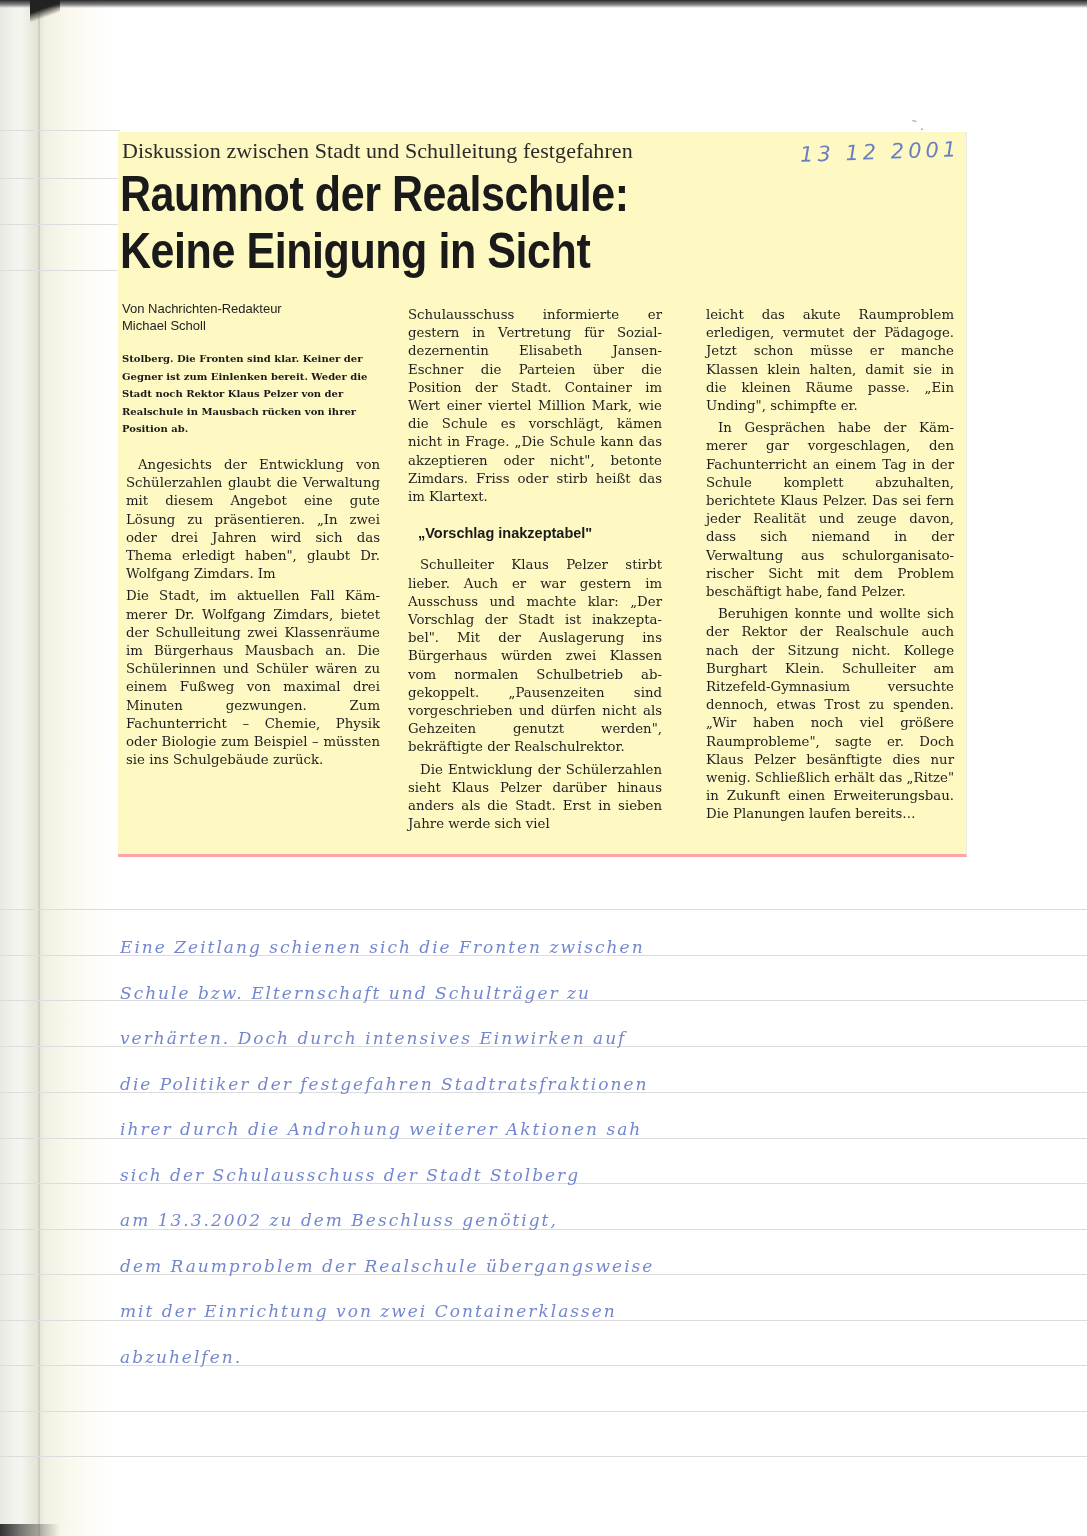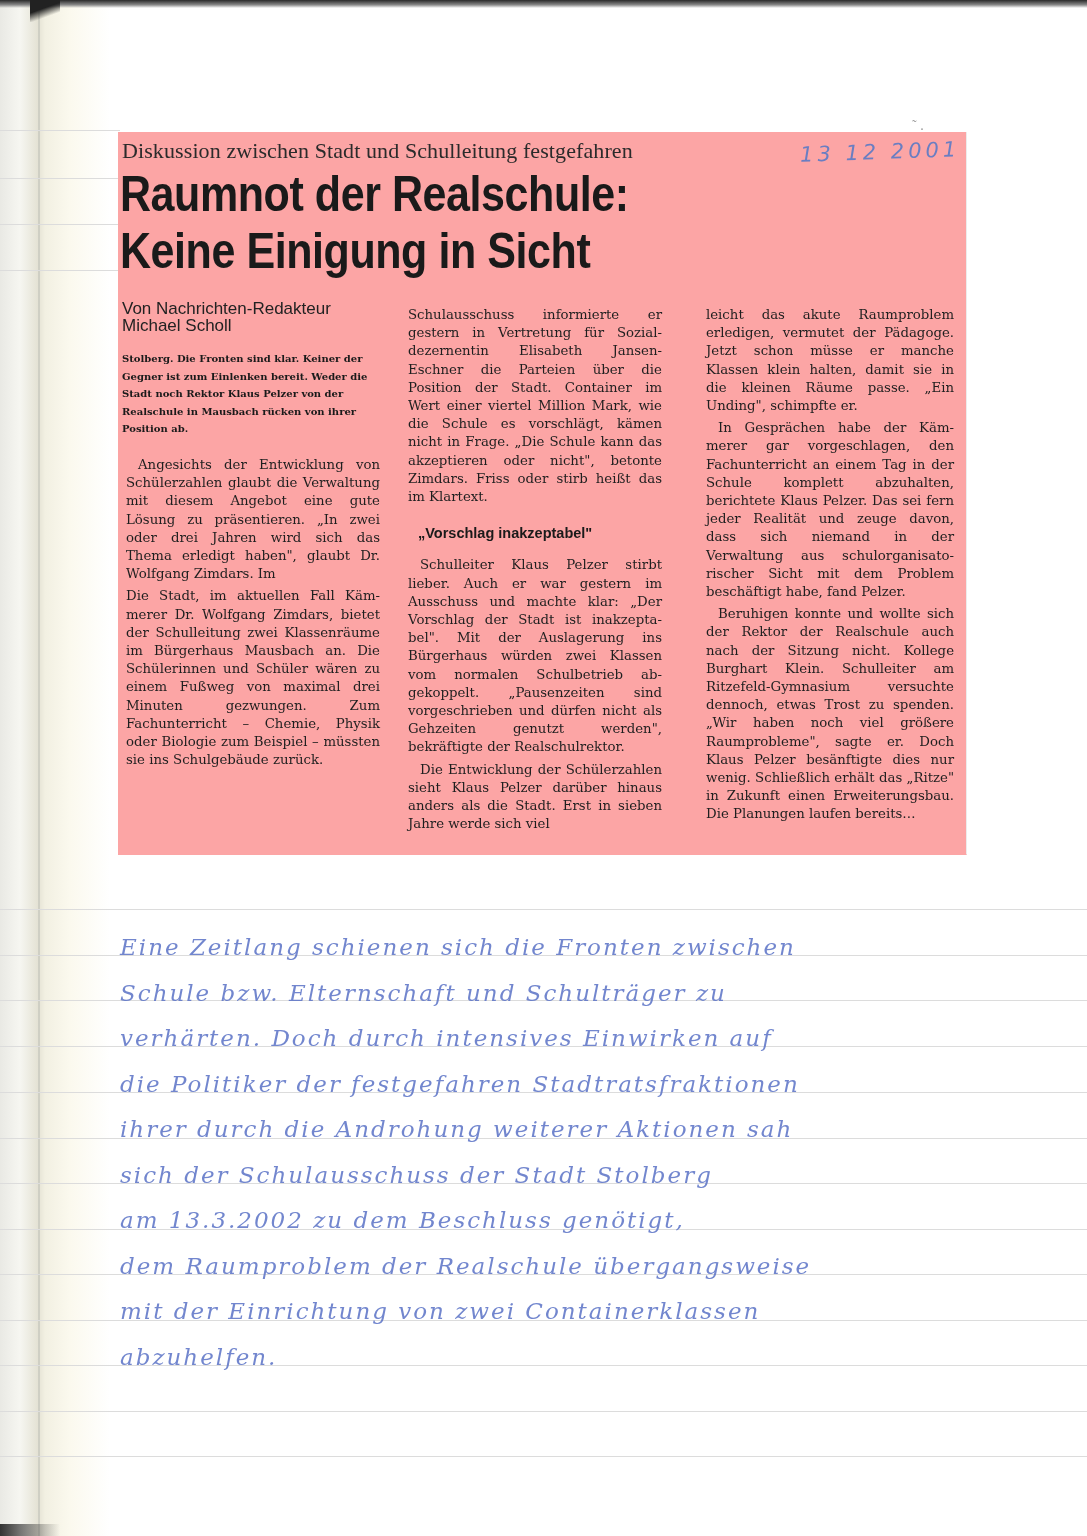--- a/index.html
+++ b/index.html
@@ -28,23 +28,23 @@
     position: absolute; left: 0; bottom: 0; width: 60px; height: 12px;
     background: linear-gradient(90deg, #333, rgba(0,0,0,0));
   }
   .ruled-line {
     position: absolute; left: 0; width: 1087px; height: 1px;
     background: #dcdcdc;
   }
 
   .clipping {
     position: absolute; left: 118px; top: 132px; width: 848px; height: 722px;
-    background: #fca5a5;
+    background: #fef9c3;
     border-right: 1px solid #ececec;
-    border-bottom: 1px solid #fca5a5;
+    border-bottom: 3px solid #fca5a5;
   }
   .kicker {
     position: absolute; left: 4px; top: 6px;
     font-family: "Liberation Serif", serif;
     font-size: 22px; color: #2b2b2b; letter-spacing: 0.1px;
     white-space: nowrap;
   }
   .headline {
     position: absolute; left: 2px; top: 34px; width: 760px;
     font-family: "Liberation Sans", sans-serif;
@@ -65,21 +65,21 @@
     font-family: "DejaVu Serif", serif;
     font-size: 13.3px; line-height: 18.2px; color: #1f1f1f;
     text-align: justify;
     hyphens: manual;
   }
   .col-1 { left: 4px; width: 262px; }
   .col-2 { left: 286px; width: 262px; top: 170px; }
   .col-3 { left: 584px; width: 256px; top: 170px; }
   .byline {
     font-family: "Liberation Sans", sans-serif;
-    font-size: 17px; line-height: 17px; color: #222;
+    font-size: 13px; line-height: 17px; color: #222;
     text-align: left; margin-bottom: 16px;
   }
   .lead {
     font-family: "DejaVu Serif", serif; font-weight: bold;
     font-size: 10px; line-height: 17.6px; color: #1a1a1a;
     text-align: left; margin-bottom: 18px;
   }
   .para { margin: 4px; text-indent: 0; }
   .para.indent { text-indent: 12px; }
   .subhead {
@@ -87,21 +87,21 @@
     font-size: 14.5px; margin: 18px 0 14px 14px; color: #1a1a1a;
     text-align: left;
   }
 
   .handwriting {
     position: absolute; left: 120px; top: 925px; width: 880px;
   }
   .hw-line {
     height: 45.5px; line-height: 45px;
     font-family: "DejaVu Serif", serif; font-style: italic;
-    font-size: 23px; color: #5a72c6;
+    font-size: 17px; color: #5a72c6;
     letter-spacing: 2px; white-space: nowrap;
     opacity: 0.85;
   }
   .stray-mark {
     position: absolute; font-size: 14px; color: #999;
   }
 </style>
 </head>
 <body>
 

